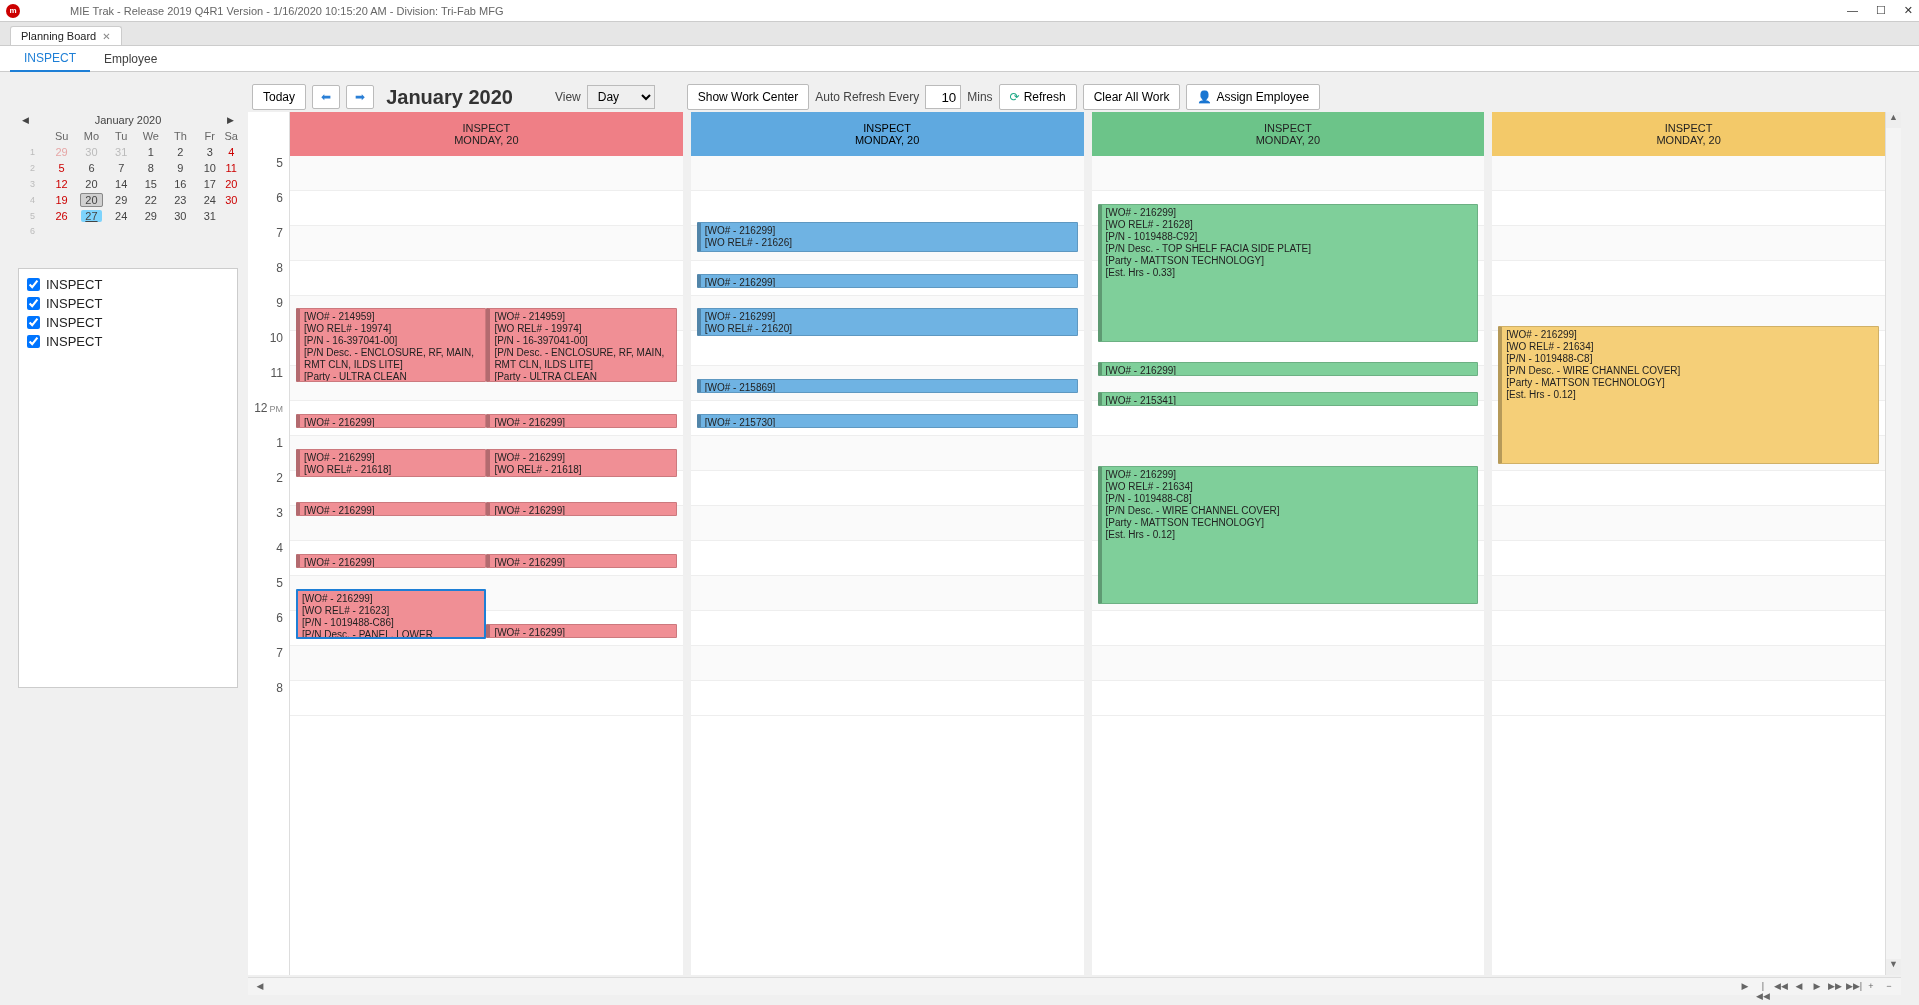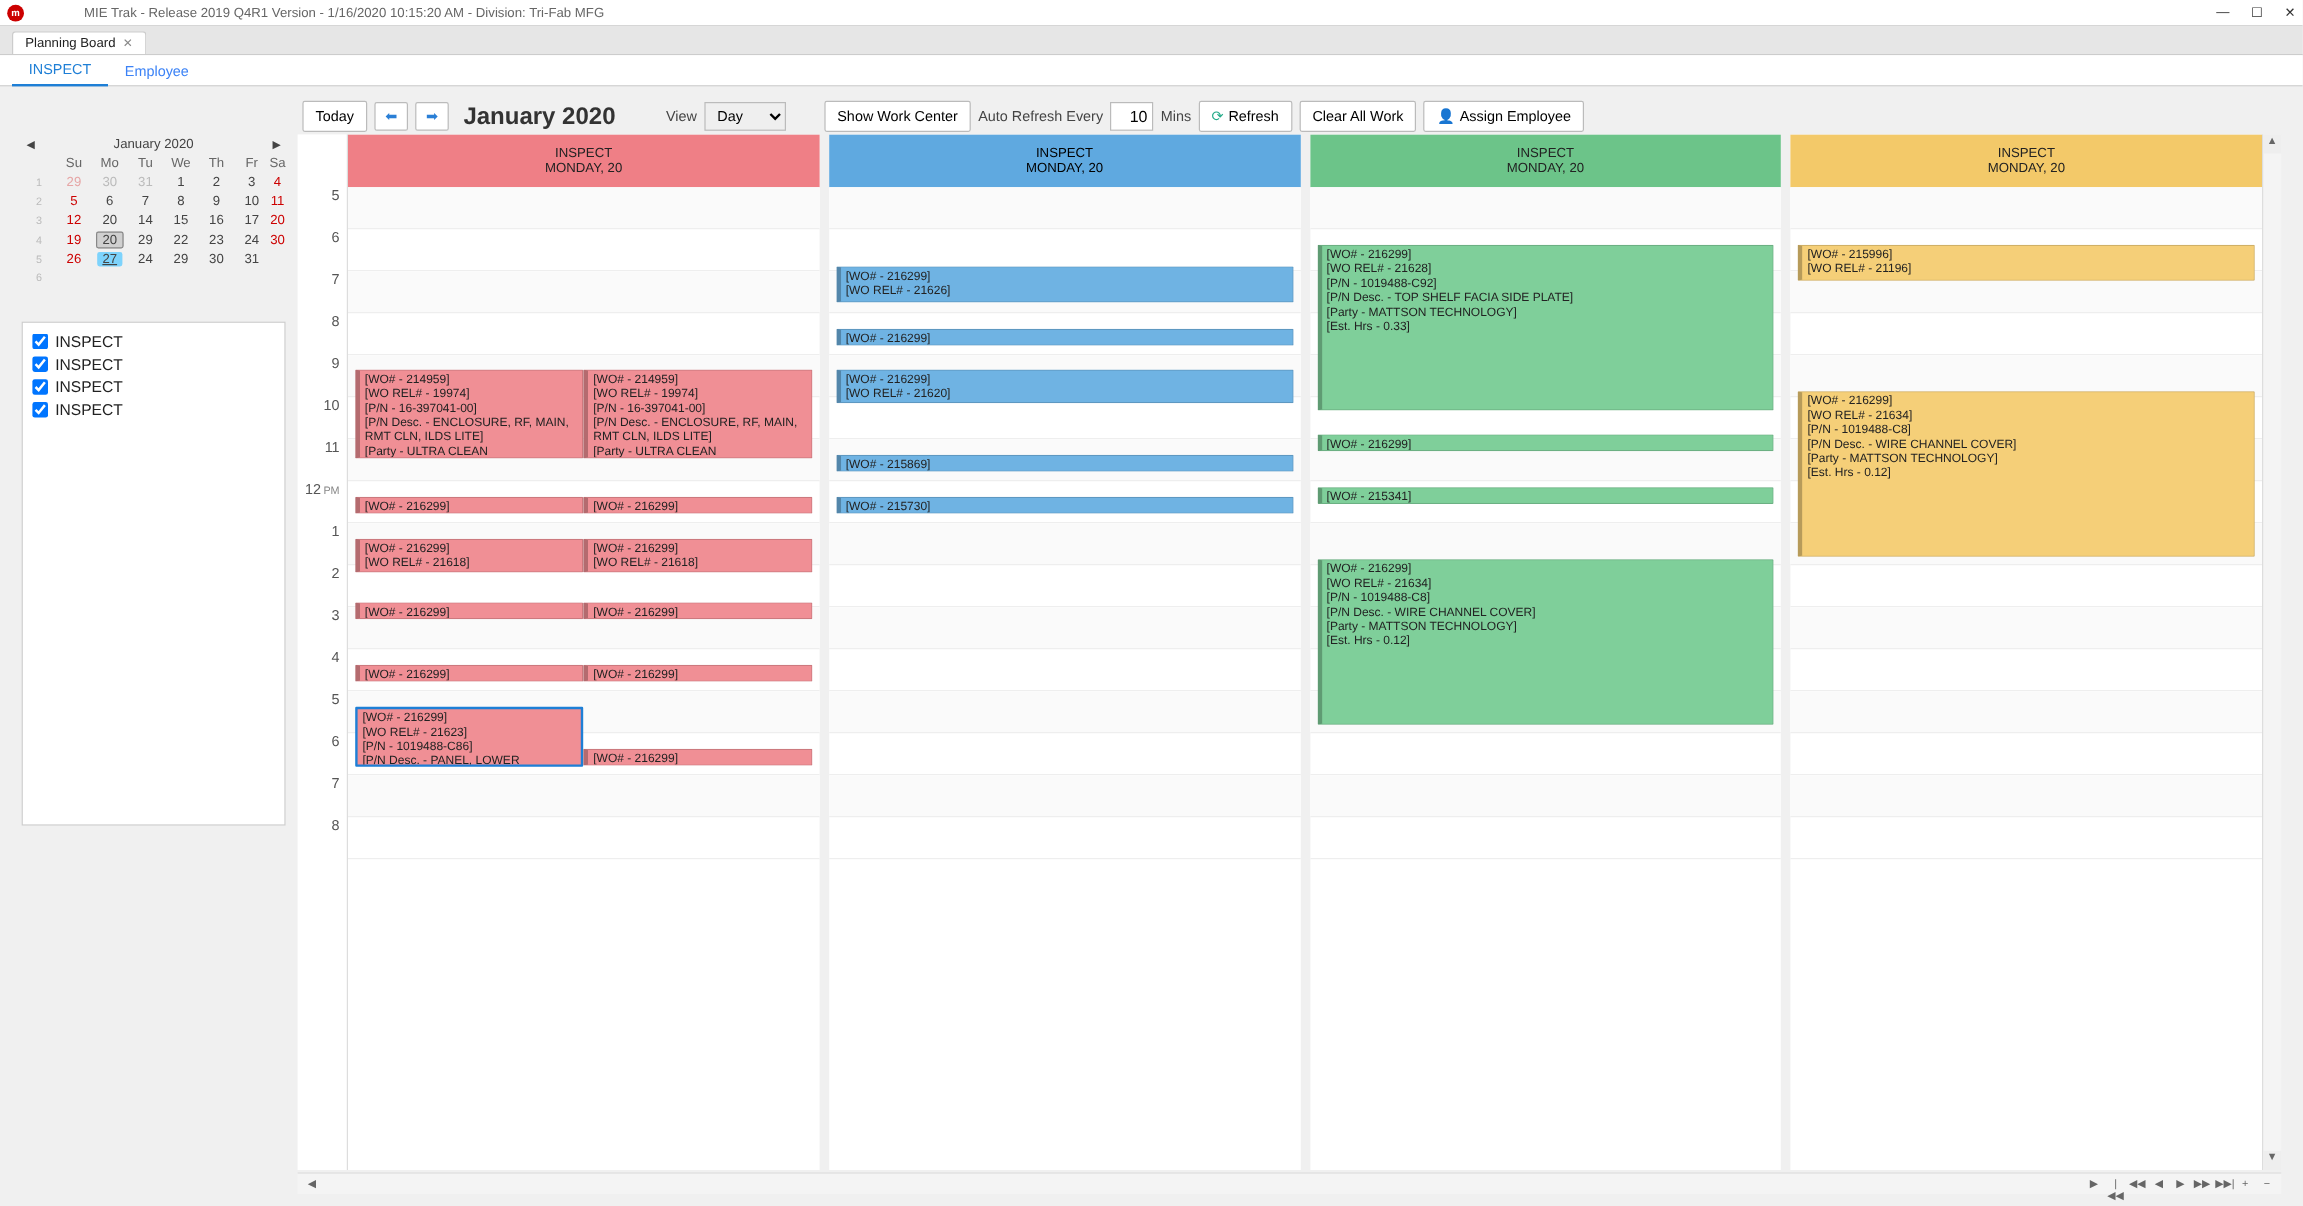--- a/index.html
+++ b/index.html
@@ -6,21 +6,21 @@
 body { background: #f0f0f0; font-size: 11px; color: #222; overflow: hidden; }
 .titlebar { height: 22px; background: #fff; display: flex; align-items: center; padding: 0 6px; border-bottom: 1px solid #ccc; }
 .titlebar .icon { width: 14px; height: 14px; background: #c00; border-radius: 50%; margin-right: 6px; display:flex; align-items:center; justify-content:center; font-size:8px; color:#fff; font-weight:bold; }
 .titlebar .title { color: #666; font-size: 11px; margin-left: 44px; }
 .titlebar .win-controls { margin-left: auto; display: flex; gap: 18px; color: #333; }
 .titlebar .win-controls span { cursor: pointer; font-family: Arial; }
 .tabbar { height: 24px; background: #e6e6e6; display: flex; align-items: flex-end; padding-left: 10px; border-bottom: 1px solid #ccc; }
 .tabbar .tab { background: #fff; border: 1px solid #ccc; border-bottom: none; padding: 3px 10px; font-size: 11px; border-radius: 3px 3px 0 0; display:flex; align-items:center; gap:6px; }
 .tabbar .tab .close { font-size: 10px; color:#888; }
 .subtabs { height: 26px; background: #fff; display: flex; align-items: center; padding-left: 10px; border-bottom: 1px solid #ccc; gap: 0; }
-.subtabs .stab { padding: 5px 14px; font-size: 12px; cursor: pointer; color:#3b82f6; }
+.subtabs .stab { padding: 5px 14px; font-size: 12px; cursor: pointer; color:#404040; }
 .subtabs .stab.active { color: #1e7fd6; border-bottom: 2px solid #1e7fd6; }
 .main { display: flex; height: calc(100vh - 72px); padding: 10px 18px; gap: 10px; }
 .sidebar { width: 220px; display: flex; flex-direction: column; gap: 30px; padding-top: 30px; }
 .minical { font-size: 11px; color:#444; }
 .minical .hdr { display: flex; justify-content: space-between; align-items: center; padding: 2px 4px; }
 .minical .hdr .nav { cursor: pointer; color:#444; font-size:9px; }
 .minical .hdr .monthname { font-weight: normal; }
 .minical table { width: 100%; border-collapse: collapse; }
 .minical th, .minical td { text-align: center; padding: 2px 0; width: 14%; font-size: 11px; }
 .minical th { color: #666; font-weight: normal; }
@@ -330,21 +330,21 @@
             <div class="row"></div>
               <div class="row"></div>
               <div class="row"></div>
               <div class="row"></div>
             <div class="row"></div>
               <div class="row"></div>
               <div class="row"></div>
               <div class="row"></div>
             <div class="event" style="top:48px;height:138px">[WO# - 216299]<br>[WO REL# - 21628]<br>[P/N - 1019488-C92]<br>[P/N Desc. - TOP SHELF FACIA SIDE PLATE]<br>[Party - MATTSON TECHNOLOGY]<br>[Est. Hrs - 0.33]</div>
             <div class="event" style="top:206px;height:14px">[WO# - 216299]</div>
-            <div class="event" style="top:250px;height:14px">[WO# - 215341]</div>
+            <div class="event" style="top:236px;height:14px">[WO# - 215341]</div>
             <div class="event" style="top:310px;height:138px">[WO# - 216299]<br>[WO REL# - 21634]<br>[P/N - 1019488-C8]<br>[P/N Desc. - WIRE CHANNEL COVER]<br>[Party - MATTSON TECHNOLOGY]<br>[Est. Hrs - 0.12]</div>
           </div>
         </div>
 
         <div class="daycol c3">
           <div class="colhdr">
             <div class="t1">INSPECT</div>
             <div class="t2">MONDAY, 20</div>
           </div>
           <div class="grid">
@@ -357,21 +357,20 @@
               <div class="row"></div>
               <div class="row"></div>
             <div class="row"></div>
               <div class="row"></div>
               <div class="row"></div>
               <div class="row"></div>
             <div class="row"></div>
               <div class="row"></div>
               <div class="row"></div>
               <div class="row"></div>
-            <div class="event" style="top:48px;height:30px">[WO# - 215996]<br>[WO REL# - 21196]</div>
             <div class="event" style="top:170px;height:138px">[WO# - 216299]<br>[WO REL# - 21634]<br>[P/N - 1019488-C8]<br>[P/N Desc. - WIRE CHANNEL COVER]<br>[Party - MATTSON TECHNOLOGY]<br>[Est. Hrs - 0.12]</div>
           </div>
         </div>
       </div>
 
       <div class="vscroll">
         <div class="ar">▲</div>
         <div style="flex:1"></div>
         <div class="ar">▼</div>
       </div>

